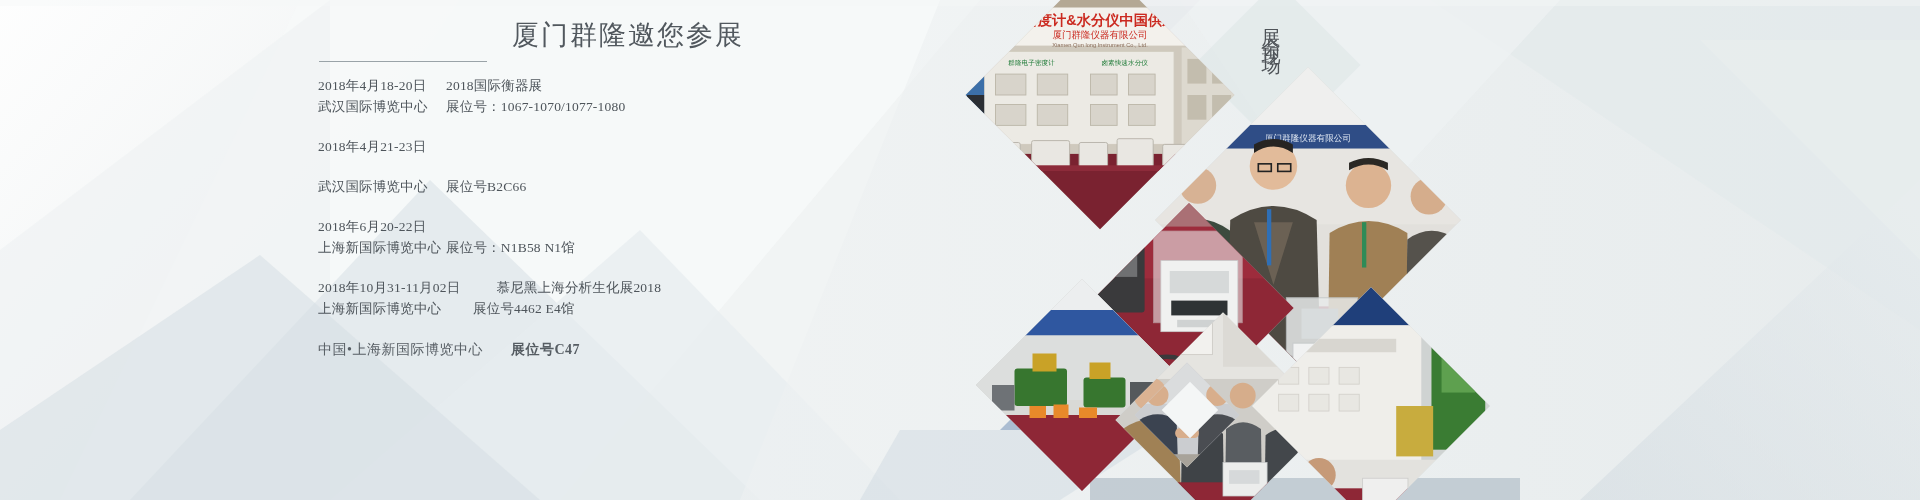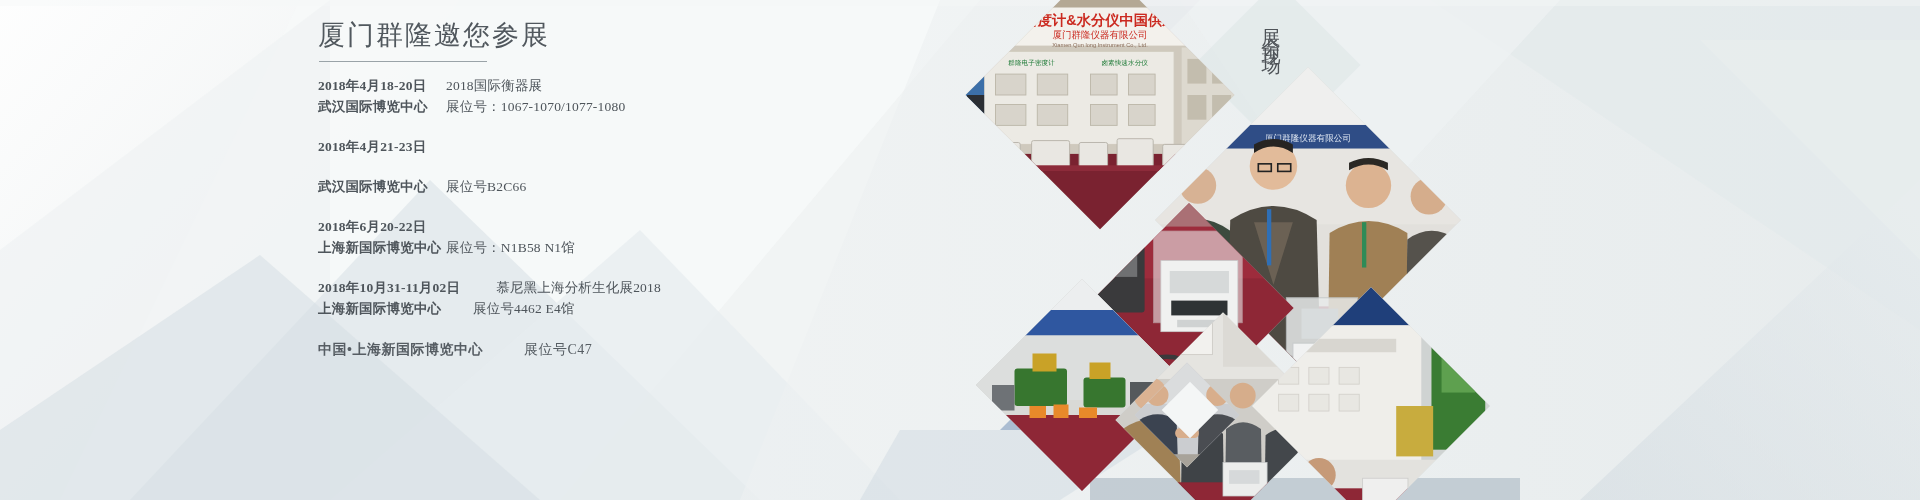--- a/index.html
+++ b/index.html
@@ -18,37 +18,37 @@
   .bg svg{position:absolute;top:0;left:0;}
 
   
   .text-col{
     position:absolute;left:318px;top:18px;width:620px;height:470px;
     color:#4a5055;
   }
   .heading{
     font-size:27px;letter-spacing:2px;color:#51585e;
     font-family:"Liberation Serif","DejaVu Serif",serif;
-    margin:0;padding:0 0 8px 0;line-height:34px;font-weight:400;
+    margin:0;padding:0 0 8px 0;line-height:34px;font-weight:400;text-align:center;
   }
   .heading-rule{
     width:168px;height:1px;background:#9aa3a8;margin:1px 0 13px 1px;
   }
   .entry{margin-bottom:19px;}
   .entry .row{
     display:flex;align-items:baseline;
     font-size:13.5px;line-height:21px;color:#4e555b;white-space:nowrap;
     letter-spacing:0.2px;
   }
-  .entry .c1{width:128px;flex:0 0 128px;font-weight:bold;}
+  .entry .c1{width:128px;flex:0 0 128px;}
   .entry .c2{flex:0 0 auto;}
   .entry.wide .c1{width:auto;flex:0 0 auto;margin-right:36px;}
   .entry.last .row{font-size:14px;line-height:23px;letter-spacing:0.5px;color:#565d63;}
   .entry.last .c1{width:auto;flex:0 0 auto;}
-  .entry.last .c2{margin-left:41px;}
+  .entry.last .c2{margin-left:28px;font-weight:bold;}
 
   
   .collage{position:absolute;left:1015px;top:-8px;width:520px;height:510px;}
   .dia{
     position:absolute;
     transform:rotate(45deg);
     overflow:hidden;
     background:#cfd6da;
   }
   .dia > .inner{

